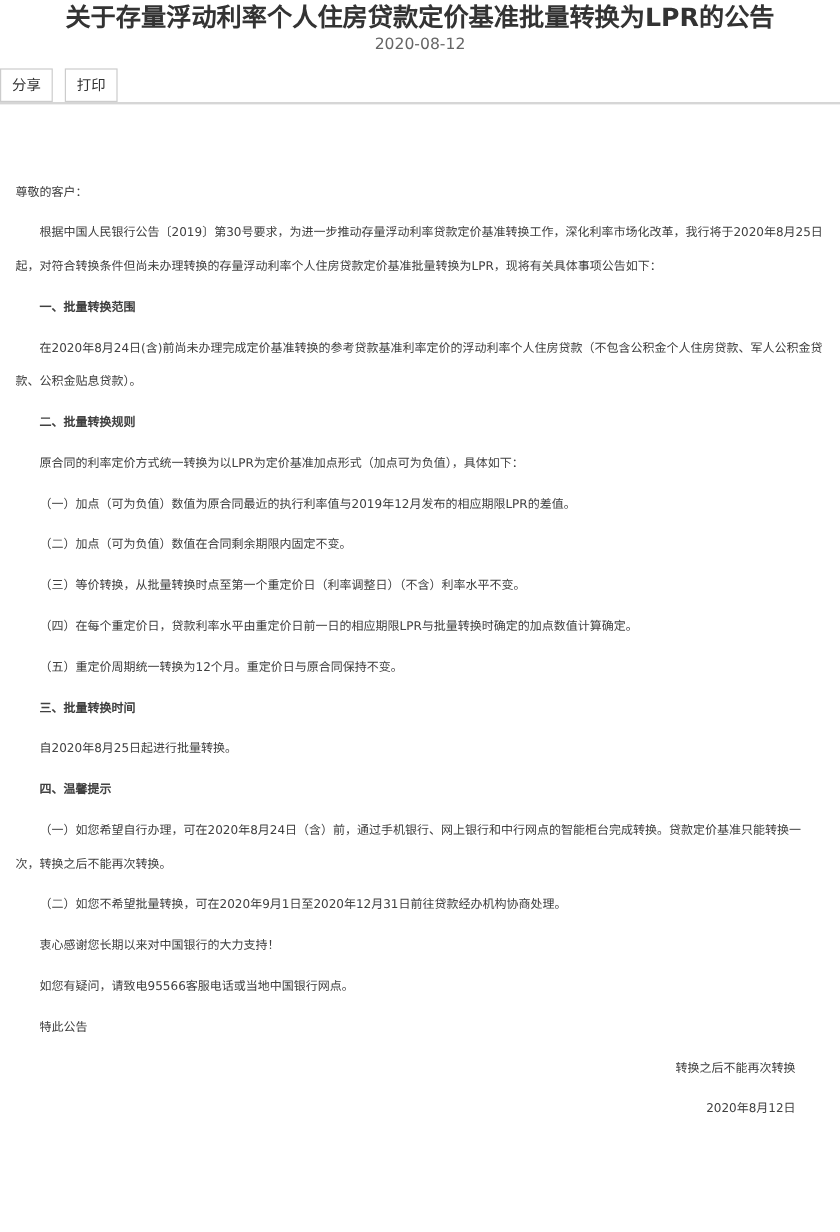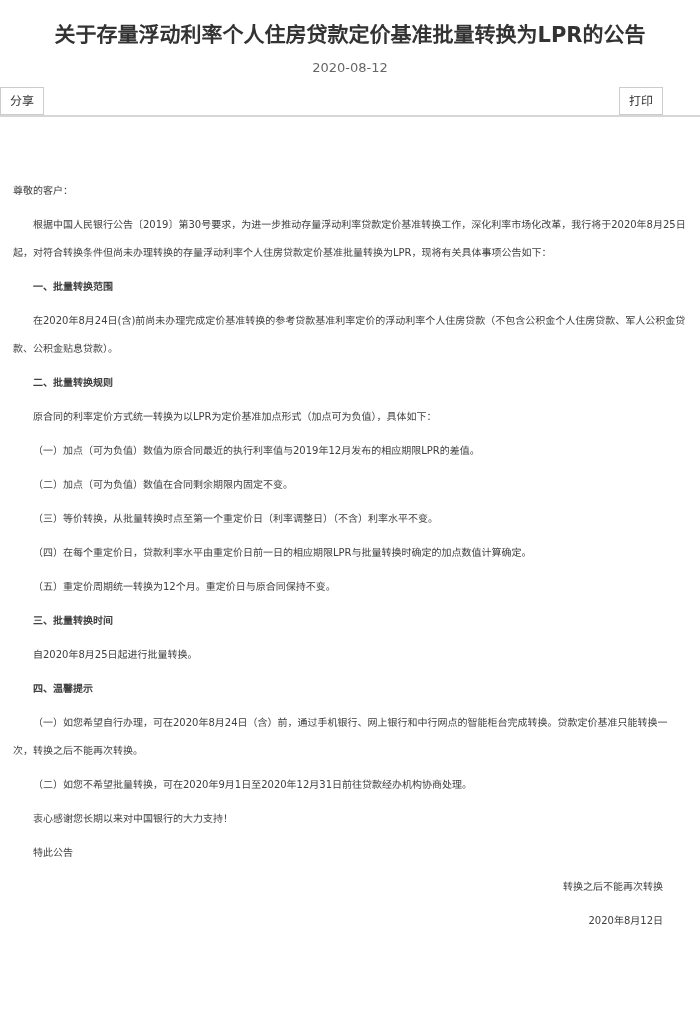--- a/index.html
+++ b/index.html
@@ -3,38 +3,37 @@
 <meta charset="utf-8">
 <style>
   html, body { margin: 0; padding: 0; }
   body {
     width: 700px;
     height: 1027px;
     background: #ffffff;
     overflow: hidden;
     font-family: "DejaVu Sans", "Liberation Sans", sans-serif;
   }
-  .header { padding-top: 20px; }
+  .header { }
   .title {
     margin: 0 36px;
     font-size: 21px;
     line-height: 30px;
     font-weight: bold;
     color: #333333;
     text-align: center;
   }
   .pub-date {
-    margin-top: 10px;
     text-align: center;
     font-size: 13px;
     color: #666666;
   }
   .actions {
     display: flex;
-    justify-content: space-between;
+    justify-content: flex-start;
     gap: 10px;
     padding-right: 37px;
     margin-top: 12px;
   }
   .btn {
     box-sizing: border-box;
     height: 28px;
     min-width: 42px;
     padding: 0 9px;
     line-height: 25px;
@@ -85,16 +84,17 @@
     <p class="para">（二）加点（可为负值）数值在合同剩余期限内固定不变。</p>
     <p class="para">（三）等价转换，从批量转换时点至第一个重定价日（利率调整日）（不含）利率水平不变。</p>
     <p class="para">（四）在每个重定价日，贷款利率水平由重定价日前一日的相应期限LPR与批量转换时确定的加点数值计算确定。</p>
     <p class="para">（五）重定价周期统一转换为12个月。重定价日与原合同保持不变。</p>
     <p class="heading">三、批量转换时间</p>
     <p class="para">自2020年8月25日起进行批量转换。</p>
     <p class="heading">四、温馨提示</p>
     <p class="para">（一）如您希望自行办理，可在2020年8月24日（含）前，通过手机银行、网上银行和中行网点的智能柜台完成转换。贷款定价基准只能转换一次，转换之后不能再次转换。</p>
     <p class="para">（二）如您不希望批量转换，可在2020年9月1日至2020年12月31日前往贷款经办机构协商处理。</p>
     <p class="para">衷心感谢您长期以来对中国银行的大力支持！</p>
+    <p class="para">如您有疑问，请致电95566客服电话或当地中国银行网点。</p>
     <p class="para">特此公告</p>
     <p class="sign">转换之后不能再次转换</p>
     <p class="sign">2020年8月12日</p>
   </div>
 
 </body></html>

